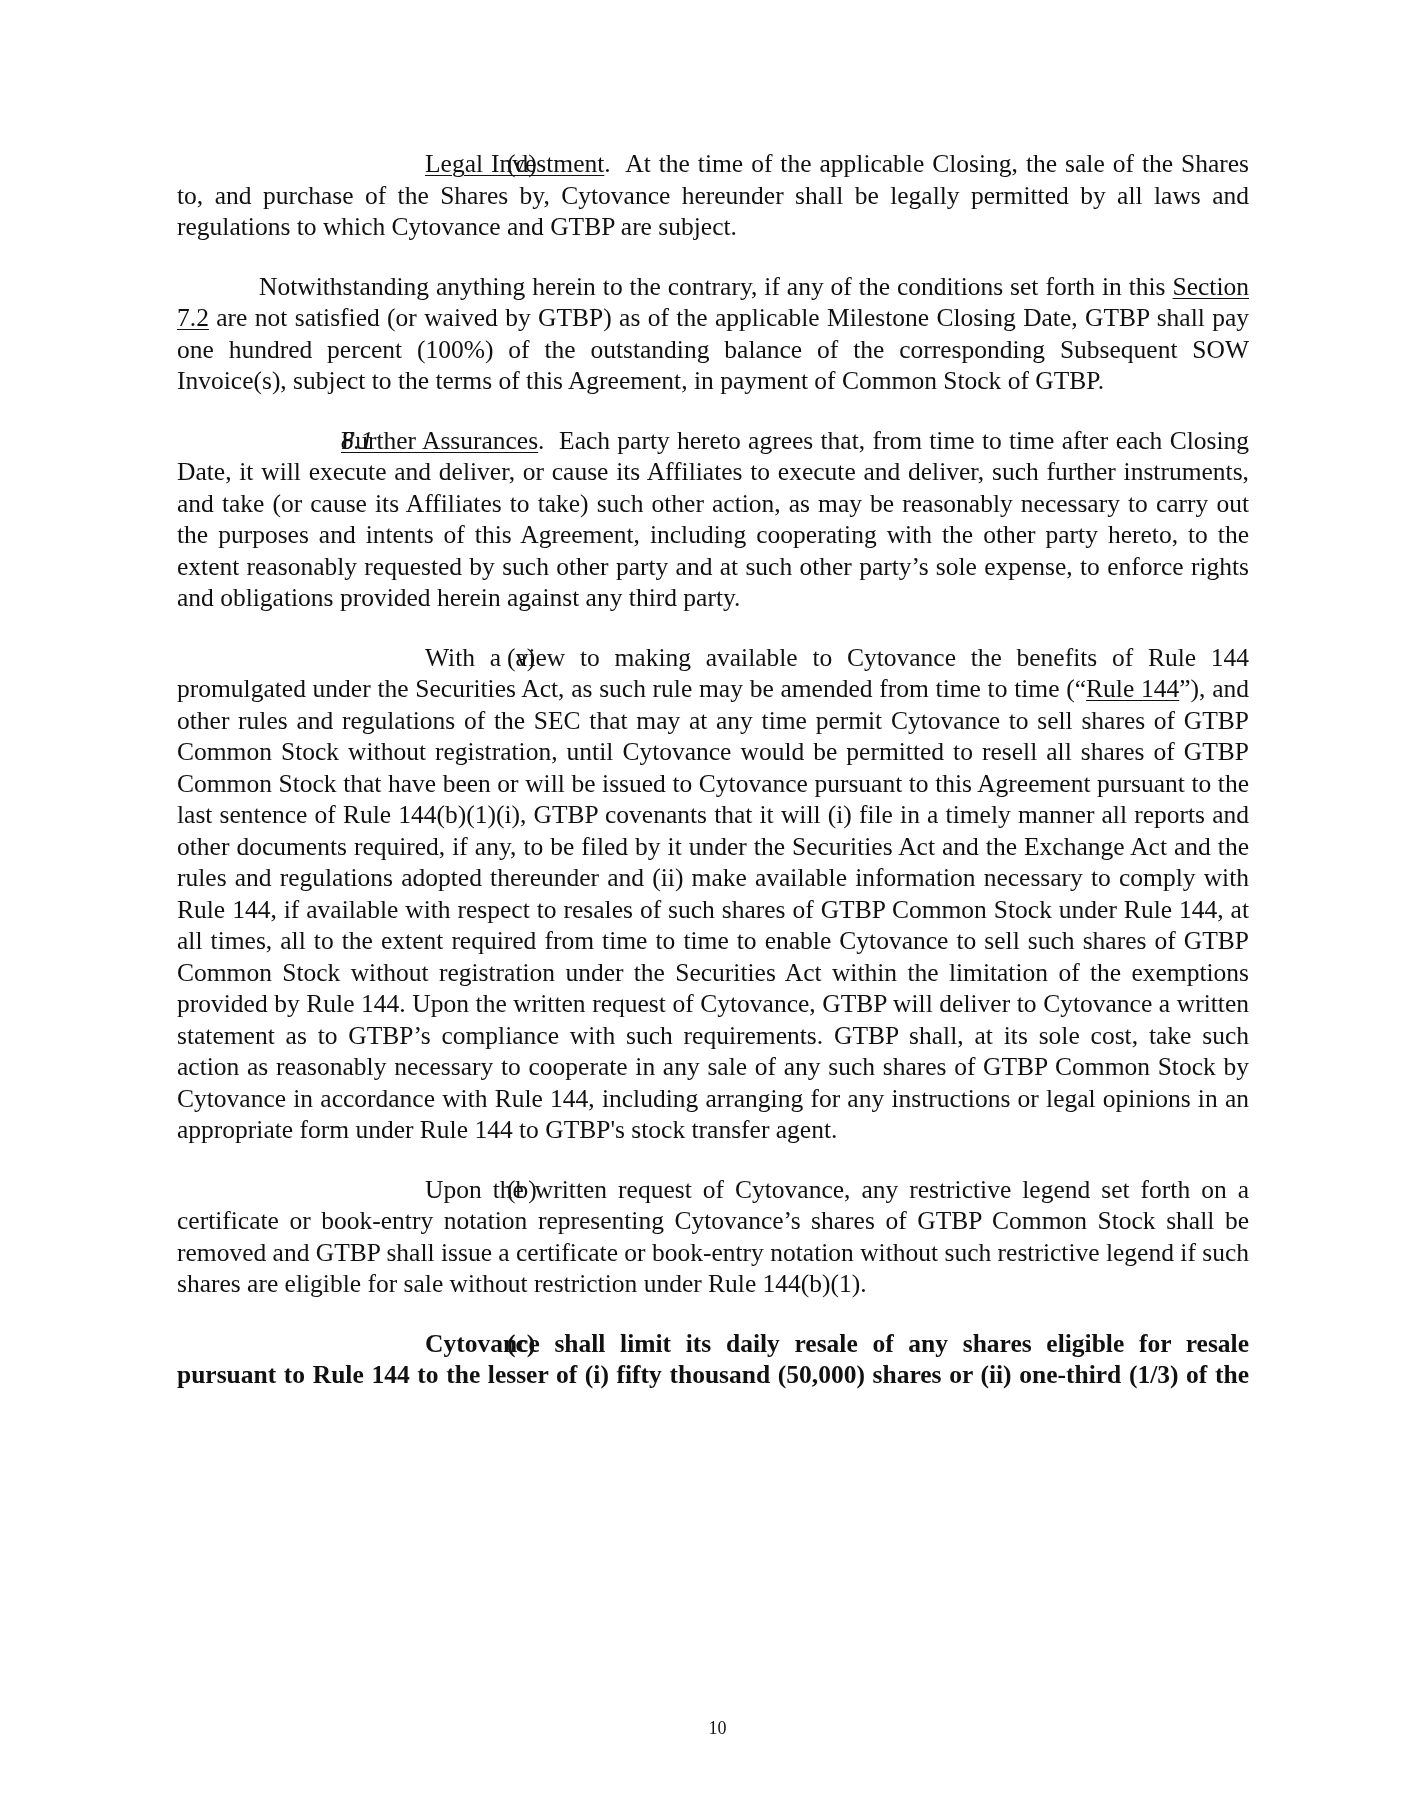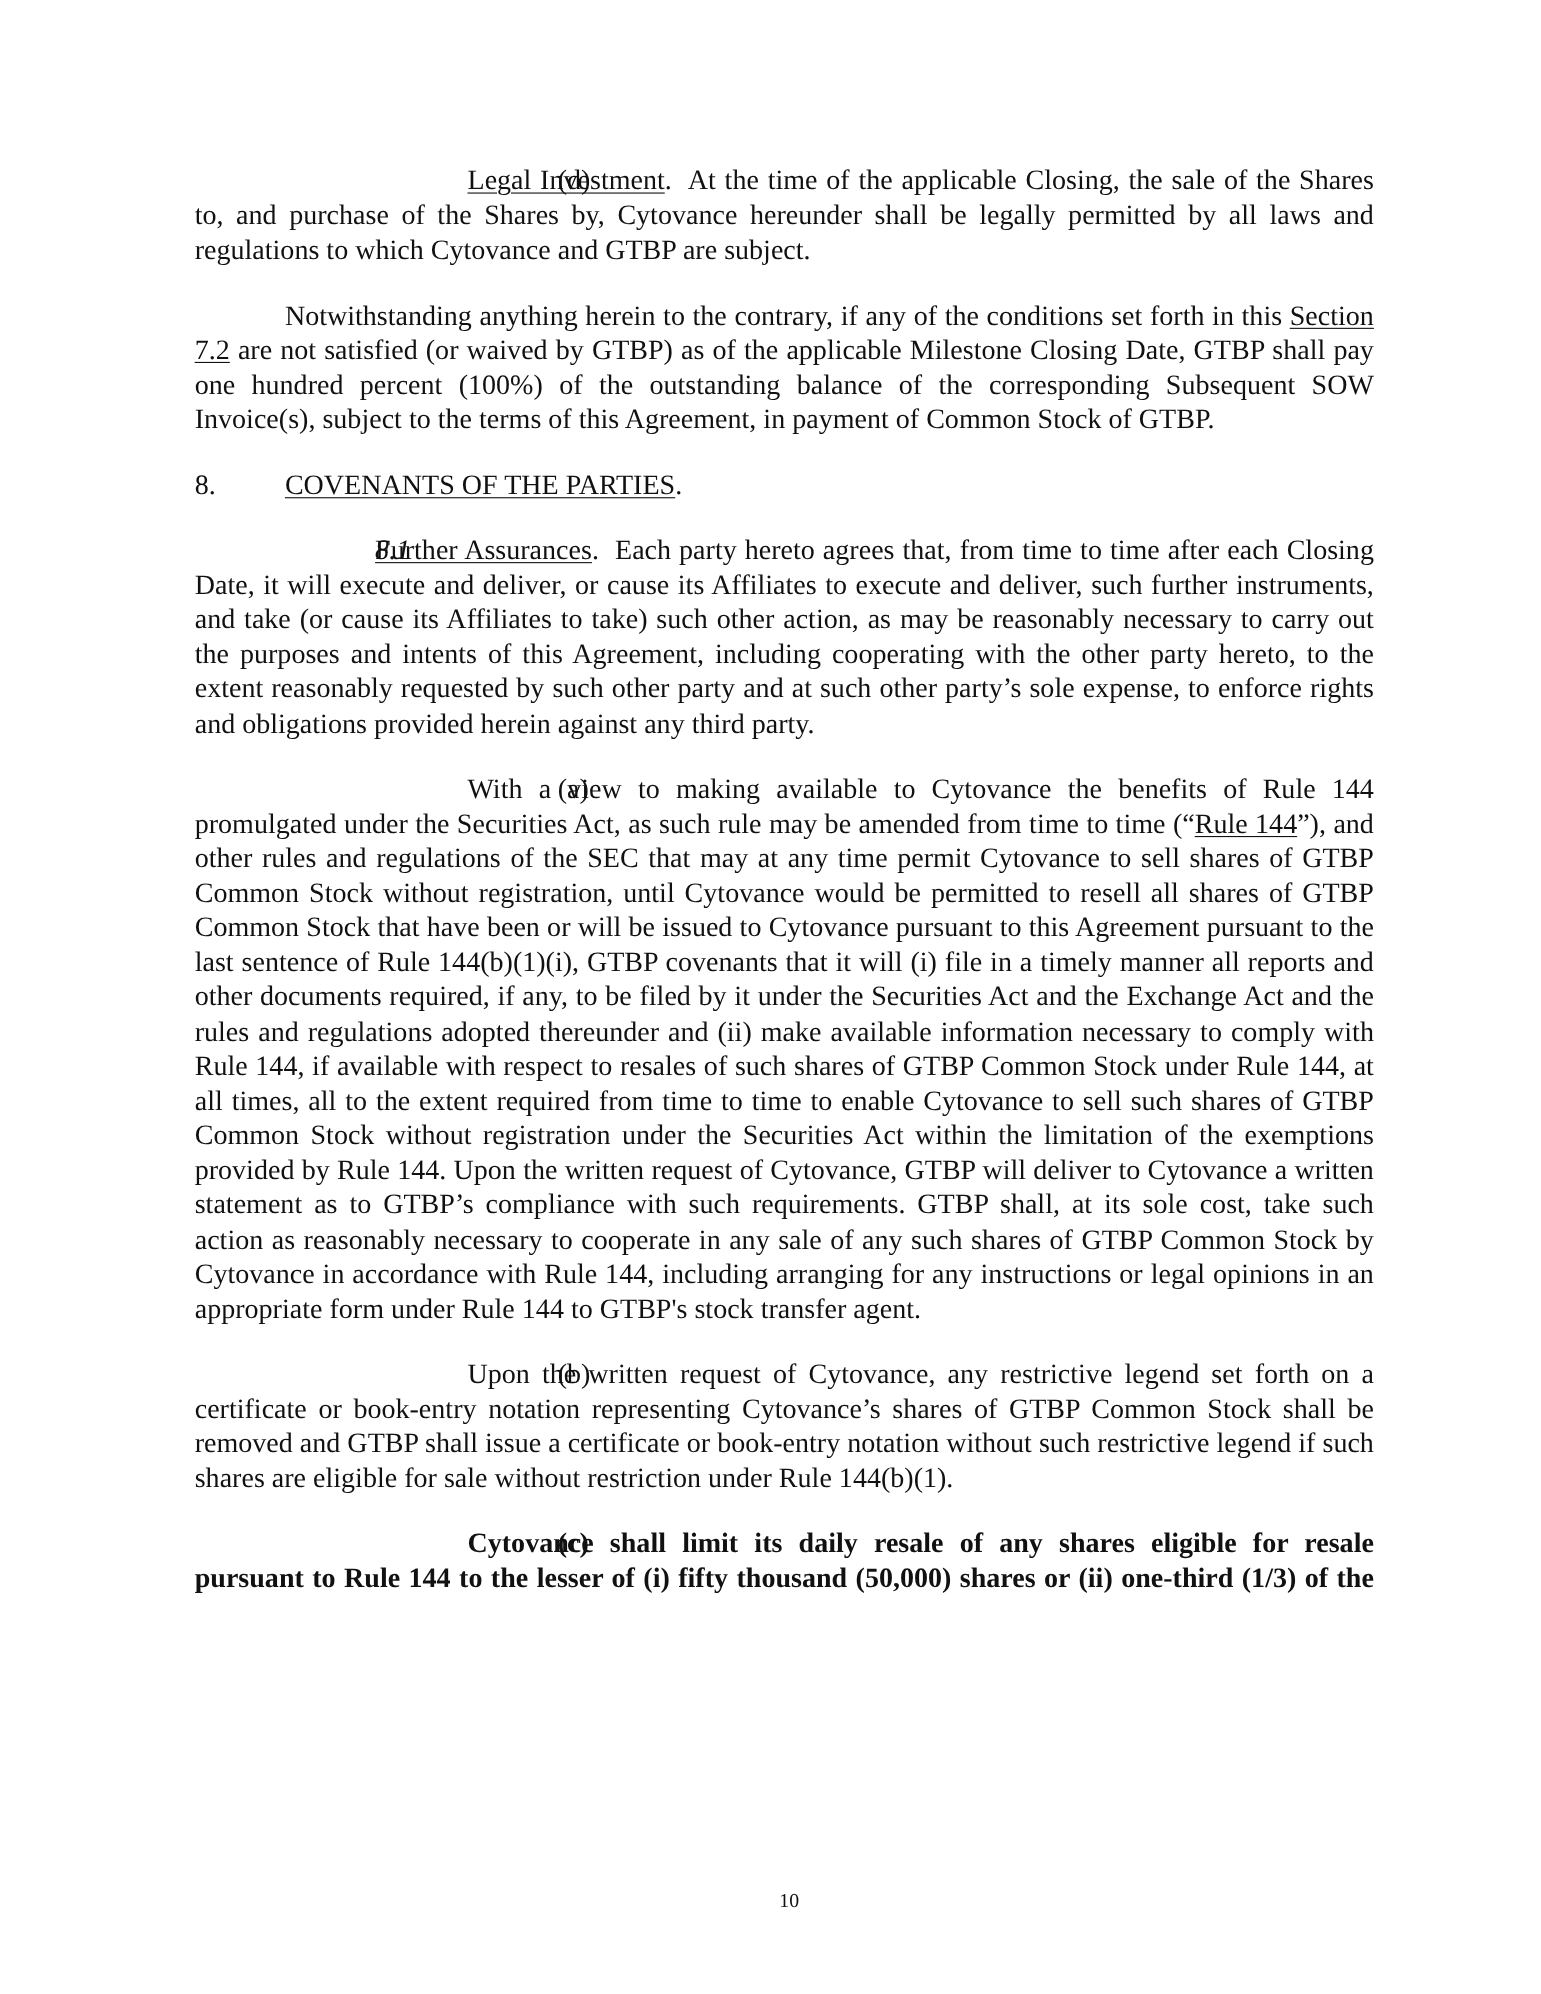--- a/index.html
+++ b/index.html
@@ -31,21 +31,20 @@
 </style>
 </head>
 <body>
 
 <div class="page">
 
   <p class="ind2"><span class="lbl lbl-sub">(d)</span><u>Legal Investment</u><span style="white-space:pre">.  </span><span>At the time of the applicable Closing, the sale of the Shares to, and purchase of the Shares by, Cytovance hereunder shall be legally permitted by all laws and regulations to which Cytovance and GTBP are subject.</span></p>
 
   <p class="ind1"><span>Notwithstanding anything herein to the contrary, if any of the conditions set forth in this </span><u>Section 7.2</u><span> are not satisfied (or waived by GTBP) as of the applicable Milestone Closing Date, GTBP shall pay one hundred percent (100%) of the outstanding balance of the corresponding Subsequent SOW Invoice(s), subject to the terms of this Agreement, in payment of Common Stock of GTBP.</span></p>
 
-  <p class="heading"><span class="lbl lbl-sec">8.</span><u>COVENANTS OF THE PARTIES</u><span>.</span></p>
 
   <p class="ind1"><span class="lbl lbl-num">8.1</span><u>Further Assurances</u><span style="white-space:pre">.  </span><span>Each party hereto agrees that, from time to time after each Closing Date, it will execute and deliver, or cause its Affiliates to execute and deliver, such further instruments, and take (or cause its Affiliates to take) such other action, as may be reasonably necessary to carry out the purposes and intents of this Agreement, including cooperating with the other party hereto, to the extent reasonably requested by such other party and at such other party’s sole expense, to enforce rights and obligations provided herein against any third party.</span></p>
 
 
   <p class="ind2"><span class="lbl lbl-sub">(a)</span><span>With a view to making available to Cytovance the benefits of Rule 144 promulgated under the Securities Act, as such rule may be amended from time to time (“</span><u>Rule 144</u><span>”), and other rules and regulations of the SEC that may at any time permit Cytovance to sell shares of GTBP Common Stock without registration, until Cytovance would be permitted to resell all shares of GTBP Common Stock that have been or will be issued to Cytovance pursuant to this Agreement pursuant to the last sentence of Rule 144(b)(1)(i), GTBP covenants that it will (i) file in a timely manner all reports and other documents required, if any, to be filed by it under the Securities Act and the Exchange Act and the rules and regulations adopted thereunder and (ii) make available information necessary to comply with Rule 144, if available with respect to resales of such shares of GTBP Common Stock under Rule 144, at all times, all to the extent required from time to time to enable Cytovance to sell such shares of GTBP Common Stock without registration under the Securities Act within the limitation of the exemptions provided by Rule 144. Upon the written request of Cytovance, GTBP will deliver to Cytovance a written statement as to GTBP’s compliance with such requirements.  GTBP shall, at its sole cost, take such action as reasonably necessary to cooperate in any sale of any such shares of GTBP Common Stock by Cytovance in accordance with Rule 144, including arranging for any instructions or legal opinions in an appropriate form under Rule 144 to GTBP's stock transfer agent.</span></p>
 
   <p class="ind2"><span class="lbl lbl-sub">(b)</span><span>Upon the written request of Cytovance, any restrictive legend set forth on a certificate or book-entry notation representing Cytovance’s shares of GTBP Common Stock shall be removed and GTBP shall issue a certificate or book-entry notation without such restrictive legend if such shares are eligible for sale without restriction under Rule 144(b)(1).</span></p>
 
   <p class="ind2" style="text-align-last: justify; font-weight: bold;"><span class="lbl lbl-sub">(c)</span><span>Cytovance shall limit its daily resale of any shares eligible for resale pursuant to Rule 144 to the lesser of (i) fifty thousand (50,000) shares or (ii) one-third (1/3) of the</span></p>
 

